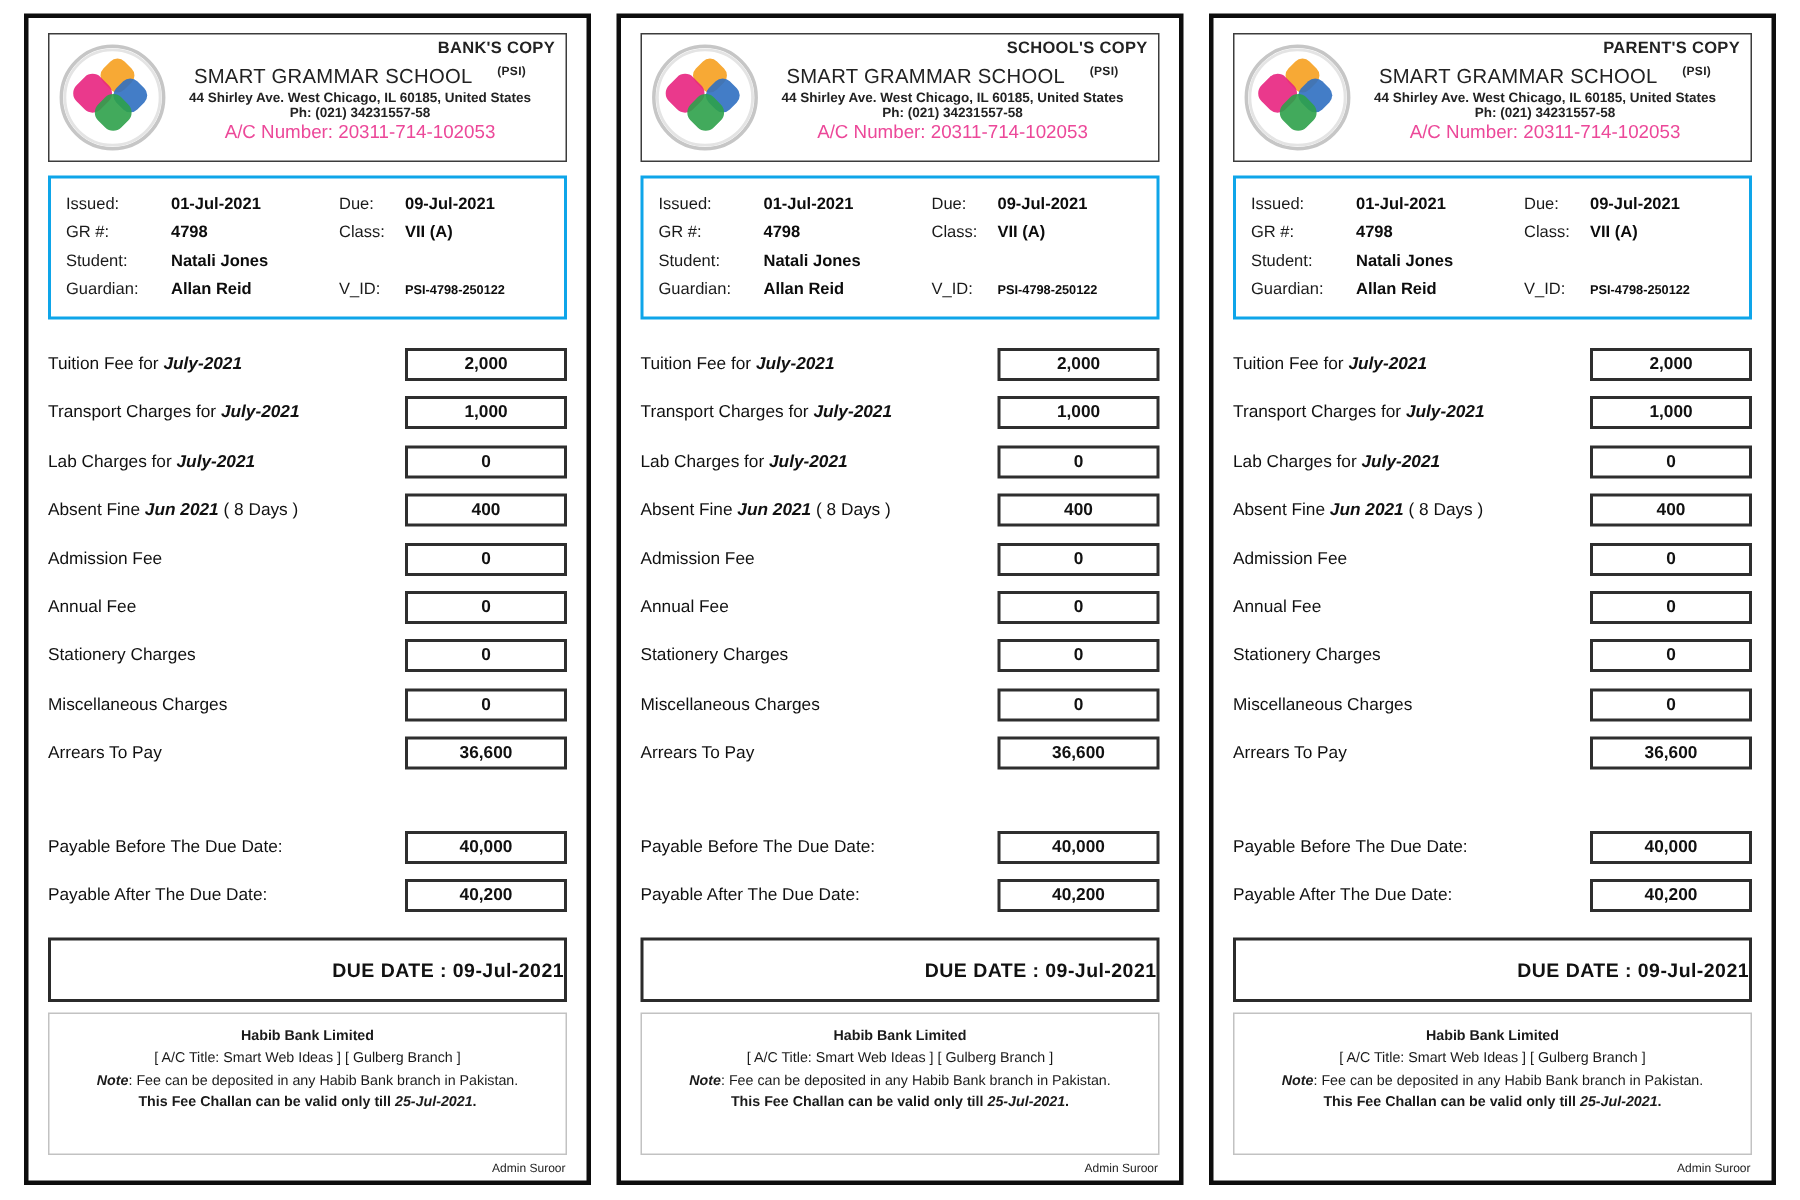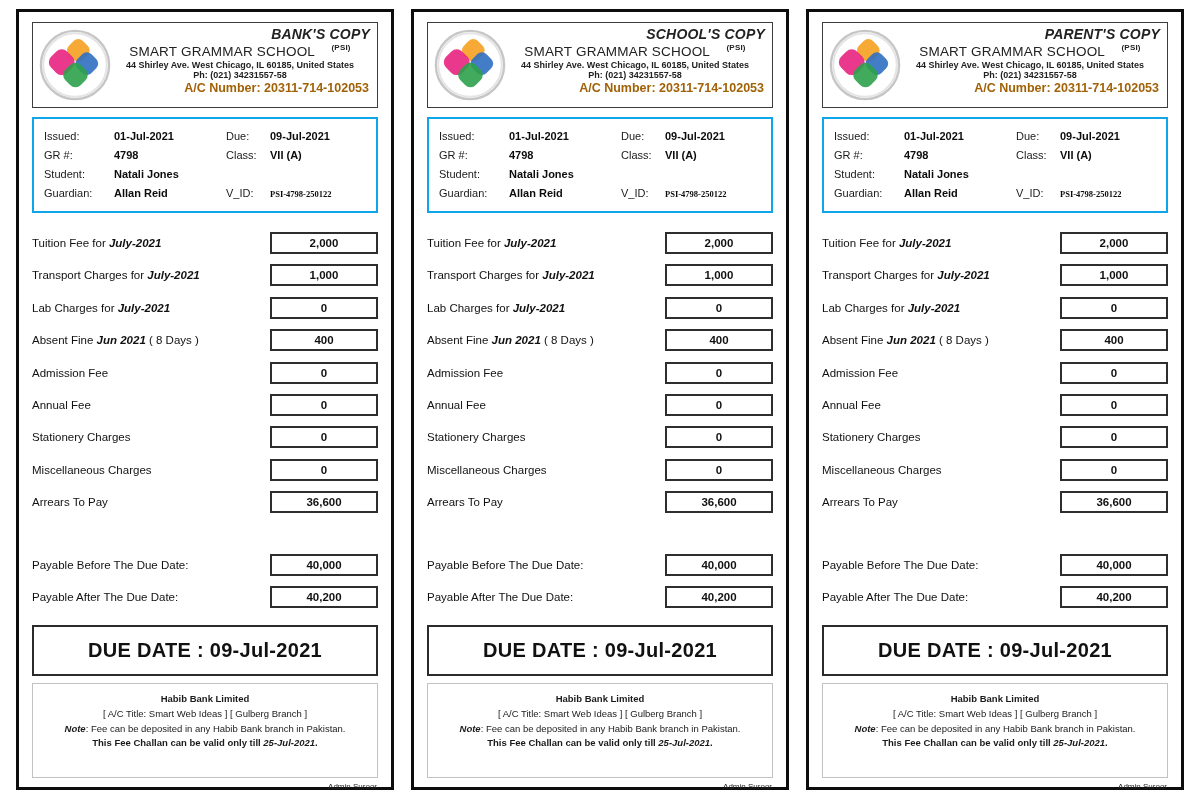--- a/index.html
+++ b/index.html
@@ -26,46 +26,46 @@
   
   .header-box {
     border:1px solid #3c3c3c;
     position:relative;
     display:flex; align-items:center;
     min-height:86px;
     padding:8px 8px 8px 6px;
   }
   .copy-label {
     position:absolute; top:3px; right:7px;
-    font-size:14px; font-weight:bold; letter-spacing:.2px; color:#222;font-style:italic;
+    font-size:11px; font-weight:bold; letter-spacing:.2px; color:#222;
   }
   .logo { width:72px; height:72px; flex:0 0 72px; }
   .header-text { flex:1; text-align:center; padding-top:8px; }
   .school-name { font-size:13.5px; font-weight:500; color:#222; letter-spacing:.2px; white-space:nowrap; }
   .school-name sup { font-size:8px; font-weight:bold;margin-left:13px; }
   .school-address { font-size:9px; font-weight:bold; color:#222; margin-top:2px; }
   .school-phone   { font-size:9px; font-weight:bold; color:#222; }
-  .school-account { font-size:12.5px; font-weight:bold; color:#a16207; margin-top:1px;text-align:right; }
+  .school-account { font-size:12.5px; font-weight:normal; color:#ec4899; margin-top:1px; }
   
   .info-box {
     border:2px solid #0ea5e9;
     margin-top:9px;
     padding:7px 10px 9px;
   }
   .info-row {
     display:grid;
     grid-template-columns:70px 1fr 44px 96px;
     align-items:baseline;
     padding:3.5px 0;
     font-size:11px;
   }
   .info-row.two-col { grid-template-columns:70px 1fr; }
   .info-label { font-weight:normal; color:#1a1a1a; }
   .info-value { font-weight:bold; color:#0c0c0c; }
-  .info-value.small { font-size:8.5px;font-family:Liberation Serif, serif; }
+  .info-value.small { font-size:8.5px; }
   
   .fees { margin-top:18px; }
   .fee-row, .pay-row {
     display:flex; justify-content:space-between; align-items:center;
     height:24px; margin-bottom:8.4px;
     font-size:11.5px;
   }
   .fee-label em, .fee-label b { font-weight:bold; font-style:italic; }
   .amount-box {
     width:108px;
@@ -75,22 +75,22 @@
     font-size:11.5px;
     padding:3px 0;
     background:#fff;
   }
   .divider { height:3px; background:#151515; margin:13px 1px 17px; }
   
   .due-box {
     margin-top:8px;
     border:2px solid #2b2b2b;
     padding:12px 0;
-    text-align:center;
-    font-size:20px; font-weight:bold; letter-spacing:.3px;
+    text-align:right;
+    font-size:13px; font-weight:bold; letter-spacing:.3px;
   }
   
   .note-box {
     margin-top:7px;
     border:1px solid #c2c2c2;
     text-align:center;
     padding:8px 4px 26px;
     font-size:9.5px;
     line-height:1.55;
     color:#1a1a1a;

